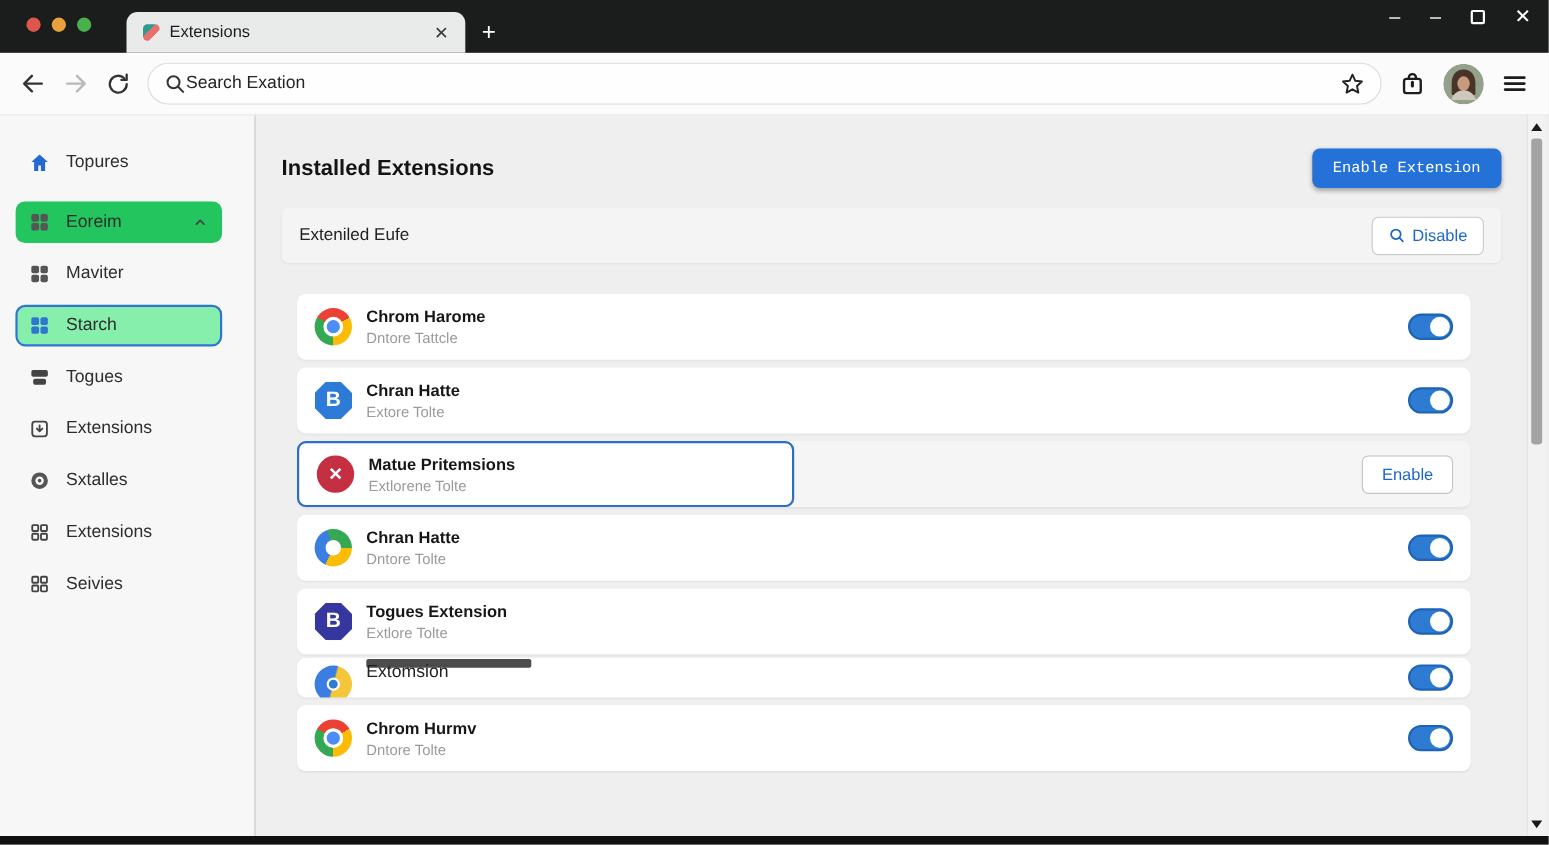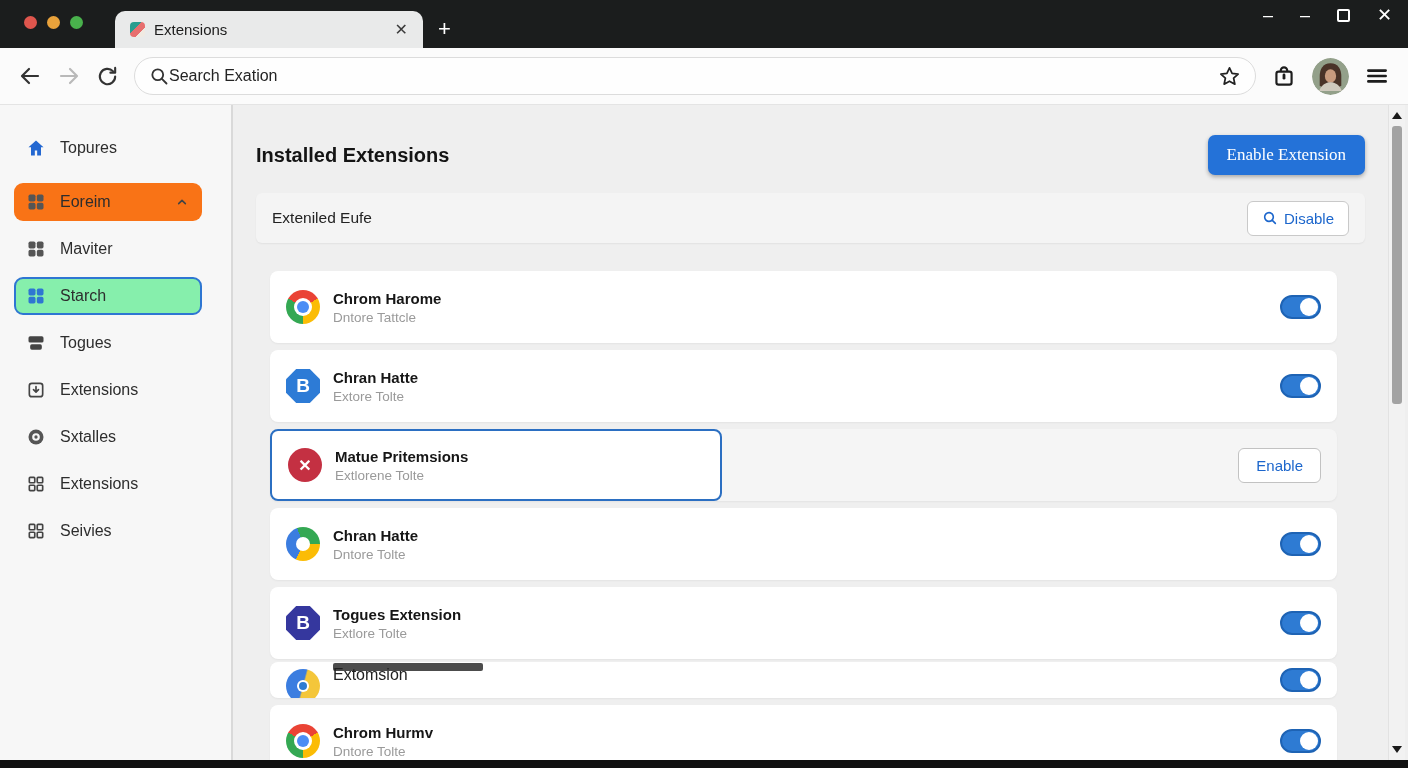--- a/index.html
+++ b/index.html
@@ -25,36 +25,36 @@
   .addr { flex:1; height:38px; background:#fefefe; border:1px solid #dcdcdc; border-radius:20px; display:flex; align-items:center; padding:0 14px; gap:0; }
   .addr-text { font-size:16px; color:#242424; }
   .addr-star { margin-left:auto; display:flex; }
   .avatar { width:37px; height:37px; border-radius:50%; overflow:hidden; flex:none; }
 
   
   .content { display:flex; height:655px; }
   .sidebar { width:233px; background:#f7f7f7; border-right:2px solid #d9d9d9; padding:24px 29px 0 14px; flex:none; }
   .side-item { display:flex; align-items:center; gap:14px; height:38px; padding:0 10px; margin-bottom:9px; font-size:16px; color:#2d2d2d; border-radius:9px; border:2px solid transparent; }
   .side-item:first-child { margin-bottom:16px; }
-  .side-item.expanded { background:#f97316; }
+  .side-item.expanded { background:#22c55e; }
   .side-item.selected { background:#86efac; border-color:#2e76d2; }
   .side-ic { width:20px; height:20px; flex:none; display:flex; }
   .side-ic svg { width:20px; height:20px; }
   .chevron { margin-left:auto; display:flex; }
 
   .main { flex:1; position:relative; padding:0 43px 0 23px; background:#efefef; }
   .main-header { display:flex; align-items:center; justify-content:space-between; margin-top:30px; }
   .page-title { font-size:20px; font-weight:700; color:#141414; }
-  .btn-primary { background:#2472d8; color:#fff; font-size:17px; border:none; border-radius:7px; padding:10px 19px; box-shadow:0 2px 4px rgba(0,0,0,.3); font-family:Liberation Serif, serif; cursor:pointer; }
+  .btn-primary { background:#2472d8; color:#fff; font-size:14px; border:none; border-radius:7px; padding:10px 19px; box-shadow:0 2px 4px rgba(0,0,0,.3); font-family:Liberation Mono, monospace; cursor:pointer; }
   .filter-bar { margin-top:18px; height:50px; background:#f4f4f4; border-radius:6px; display:flex; align-items:center; justify-content:space-between; padding:0 16px; box-shadow:0 1px 2px rgba(0,0,0,.06); }
   .filter-label { font-size:15.5px; color:#222; }
   .btn-disable { background:#fff; border:1px solid #c9c9c9; border-radius:6px; color:#1c66cc; font-size:15px; padding:8px 14px; display:flex; align-items:center; gap:6px; font-family:inherit; cursor:pointer; }
 
   .ext-list { margin:28px 28px 0 14px; }
-  .ext-row { position:relative; background:#fff; border-radius:8px; height:72px; margin-bottom:7px; display:flex; align-items:center; padding:0 16px; box-shadow:0 1px 2px rgba(0,0,0,.05); }
+  .ext-row { position:relative; background:#fff; border-radius:8px; height:60px; margin-bottom:7px; display:flex; align-items:center; padding:0 16px; box-shadow:0 1px 2px rgba(0,0,0,.05); }
   .row-left { display:flex; align-items:center; gap:13px; height:100%; }
   .ext-texts { display:flex; flex-direction:column; justify-content:center; }
   .ext-name { font-size:15px; font-weight:700; color:#161616; }
   .ext-desc { font-size:13.5px; color:#9a9a9a; margin-top:3px; }
   .row-right { margin-left:auto; display:flex; align-items:center; }
 
   .ext-icon { width:34px; height:34px; flex:none; position:relative; border-radius:50%; }
   .ic-chrome { background:conic-gradient(from -60deg,#ea4335 0 120deg,#fbbc05 120deg 240deg,#34a853 240deg 360deg); }
   .chrome-center { position:absolute; inset:8px; background:#fff; border-radius:50%; }
   .chrome-dot { position:absolute; inset:3px; background:#4c8df5; border-radius:50%; }

